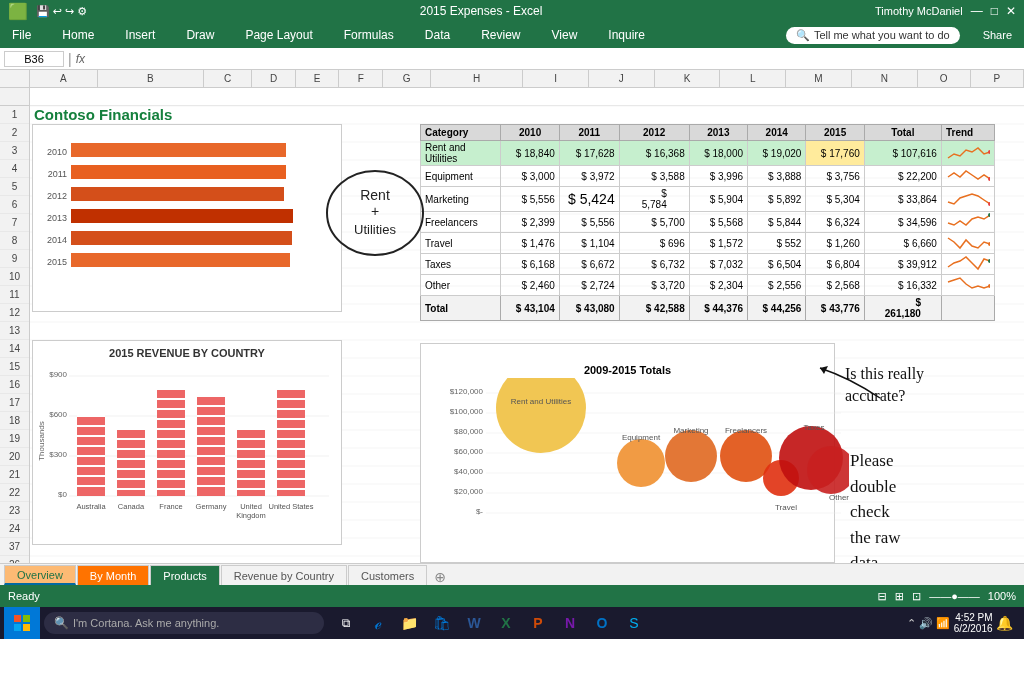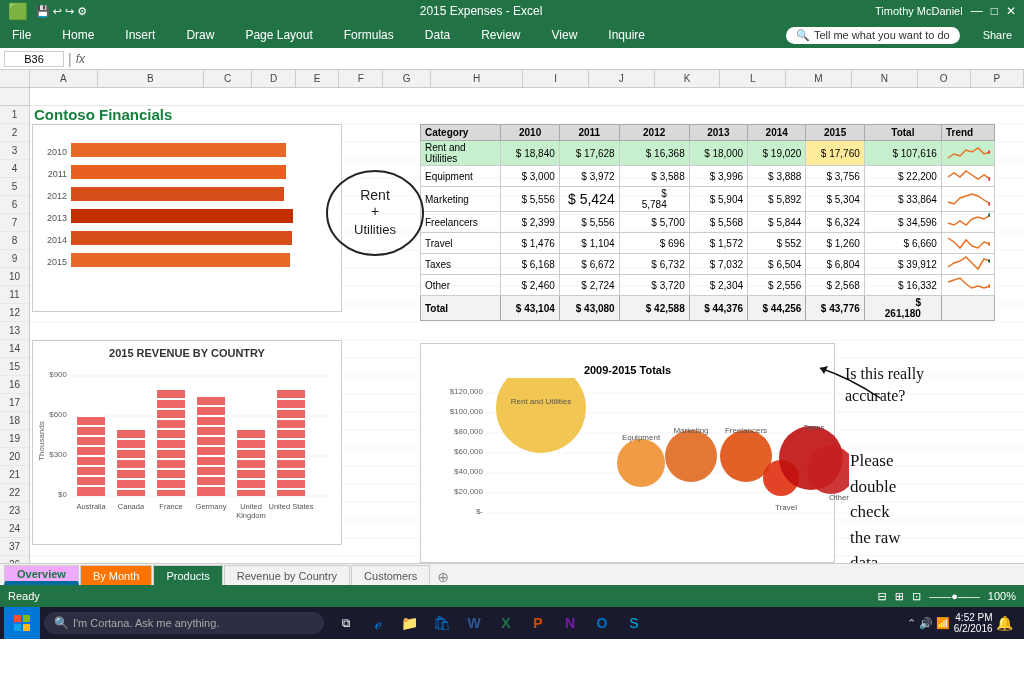--- a/index.html
+++ b/index.html
@@ -26,21 +26,21 @@
     
     .col-headers { display: flex; background: #f2f2f2; border-bottom: 1px solid #ccc; height: 18px; }
     .row-header-space { width: 30px; border-right: 1px solid #ccc; flex-shrink: 0; }
     .col-header { border-right: 1px solid #ccc; text-align: center; font-size: 10px; color: #444; display: flex; align-items: center; justify-content: center; }
     .row-numbers { width: 30px; background: #f2f2f2; border-right: 1px solid #ccc; flex-shrink: 0; }
     .row-num { height: 18px; border-bottom: 1px solid #e8e8e8; text-align: center; font-size: 10px; color: #444; line-height: 18px; }
 
     
     .tab-bar { height: 22px; display: flex; align-items: flex-end; background: #f2f2f2; border-top: 1px solid #ccc; padding-left: 4px; gap: 0; }
     .tab { height: 20px; padding: 0 12px; font-size: 11px; cursor: pointer; border: 1px solid #ccc; border-bottom: none; background: #f2f2f2; display: flex; align-items: center; margin-right: 1px; }
-    .tab.active-overview { background: #f0abfc; color: #217346; border-bottom: 4px solid #0369a1; font-weight: bold; }
+    .tab.active-overview { background: #fdba74; color: #217346; border-bottom: 2px solid #0369a1; font-weight: normal; }
     .tab.active-bymonth { background: #ff7300; color: white; }
     .tab.active-products { background: #217346; color: white; }
     .tab.normal { background: #f2f2f2; color: #555; }
     .tab-add { background: none; border: none; cursor: pointer; font-size: 14px; color: #888; padding: 0 6px; }
 
     
     .status-bar { height: 22px; background: #217346; color: white; display: flex; align-items: center; justify-content: space-between; padding: 0 8px; font-size: 11px; }
     .status-left { display: flex; gap: 8px; align-items: center; }
     .status-right { display: flex; gap: 8px; align-items: center; }
 

